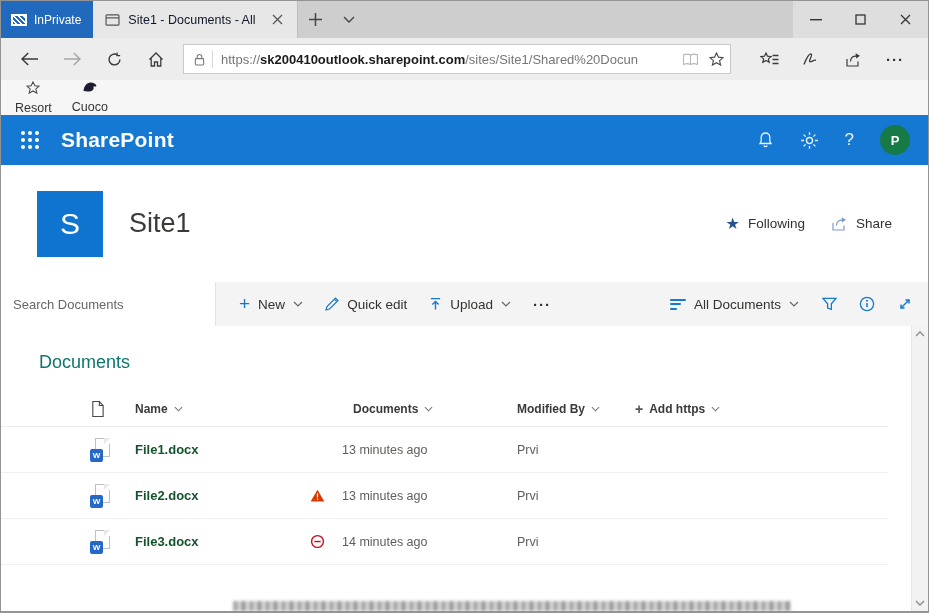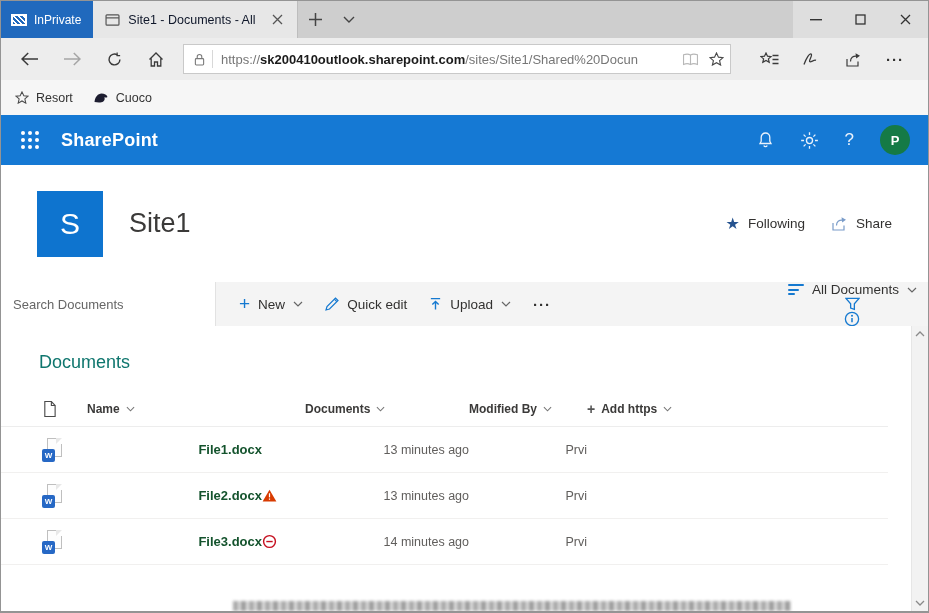--- a/index.html
+++ b/index.html
@@ -25,55 +25,55 @@
   .url-divider { width:1px; height:18px; background:#d8d8d8; margin:0 8px 0 7px; }
   .url-text { flex:1; font-size:13px; color:#767676; white-space:nowrap; overflow:hidden; display:flex; min-width:0; }
   .url-host { color:#1b1b1b; font-weight:700; }
   .url-tail { overflow:hidden; text-overflow:clip; white-space:nowrap; }
   .url-icons { display:flex; align-items:center; gap:10px; margin-left:6px; }
   .bar-icons { display:flex; align-items:center; gap:2px; margin-left:14px; }
   .bar-icons .nav-btn { width:40px; }
 
   
   .favbar { height:35px; background:#f6f6f6; display:flex; align-items:center; padding:0 14px; gap:20px; flex:none; }
-  .fav-item { display:flex; align-items:center; gap:7px; font-size:12.5px; color:#333; }
+  .fav-item { display:flex; align-items:center; gap:7px; font-size:12.5px; color:#333;flex-direction:column; }
 
   
   .suitebar { height:50px; background:#1579d4; display:flex; align-items:center; padding:0 18px 0 20px; flex:none; }
   .waffle { display:grid; grid-template-columns:repeat(3,4px); grid-template-rows:repeat(3,4px); gap:3px; margin-right:22px; }
   .waffle i { width:4px; height:4px; background:#fff; border-radius:50%; }
-  .suite-name { color:#fff; font-size:18px; font-weight:700; letter-spacing:.2px; }
+  .suite-name { color:#fff; font-size:21px; font-weight:700; letter-spacing:.2px; }
   .suite-right { margin-left:auto; display:flex; align-items:center; gap:26px; }
   .avatar { width:30px; height:30px; border-radius:50%; background:#157a46; color:#fff; font-size:13px; font-weight:700; display:flex; align-items:center; justify-content:center; }
 
   
   .site-header { height:117px; background:#fff; display:flex; align-items:center; padding:0 36px; flex:none; }
   .site-tile { width:66px; height:66px; background:#0e74cf; color:#fff; font-size:30px; display:flex; align-items:center; justify-content:center; }
   .site-name { font-size:27px; color:#3b3a39; margin-left:26px; }
   .site-actions { margin-left:auto; display:flex; align-items:center; gap:26px; }
   .action { display:flex; align-items:center; gap:8px; font-size:13.5px; color:#323130; }
   .follow-star { color:#26538f; font-size:16px; line-height:1; }
 
   
   .commandbar { height:44px; background:#f4f4f4; display:flex; align-items:stretch; flex:none; }
   .searchbox { width:215px; background:#fff; border:none; border-right:1px solid #e2e2e2; padding:0 12px; font-size:13px; color:#0c4a6e; font-family:"Liberation Sans",sans-serif; outline:none; }
   .searchbox::placeholder { color:#666; opacity:1; }
   .cmd { display:flex; align-items:center; gap:8px; padding:0 11px; font-size:13.5px; color:#323130; }
   .cmd .plus { color:#1579d0; font-size:19px; font-weight:400; line-height:1; margin-top:-2px; }
-  .cmd-right { margin-left:auto; display:flex; align-items:center;flex-direction:column; }
+  .cmd-right { margin-left:auto; display:flex; align-items:center; }
   .viewbars { display:flex; flex-direction:column; gap:2.5px; width:16px; }
   .viewbars i { height:2px; background:#1579d0; border-radius:1px; }
   .viewbars i:nth-child(1){width:16px}.viewbars i:nth-child(2){width:11px}.viewbars i:nth-child(3){width:7px}
   .icon-btn { width:38px; height:100%; display:flex; align-items:center; justify-content:center; }
   .ellipsis { font-size:15px; letter-spacing:1px; color:#323130; font-weight:700; }
 
   
   .content { flex:1; background:#fff; position:relative; overflow:hidden; }
   .lib-title { font-size:18px; color:#0f766e; margin:26px 0 18px 38px; }
-  .lib-grid { display:grid; grid-template-columns:45px 175px 32px 175px 118px 1fr; align-items:center; padding-left:41px; margin-right:40px;text-align:right; }
+  .lib-grid { display:grid; grid-template-columns:45px 175px 32px 175px 118px 1fr; align-items:center; padding-left:89px; margin-right:40px; }
   .lib-head { height:36px; font-size:12px; font-weight:700; color:#3b3a39; border-bottom:1px solid #ededed; }
   .col-label { display:flex; align-items:center; gap:6px; }
   .lib-row { height:46px; border-bottom:1px solid #f1f0ef; font-size:12.5px; color:#605e5c; }
   .file-name { font-size:13px; font-weight:700; color:#14532d; }
   .cell-center { display:flex; justify-content:flex-start; }
 
   
   .word-icon { position:relative; width:20px; height:24px; }
   .word-icon .page { position:absolute; right:0; top:0; width:15px; height:19px; background:#fdfdfd; border:1px solid #bfbfbf; }
   .word-icon .page::after { content:""; position:absolute; right:-1px; top:-1px; border:3px solid; border-color:#e8e8e8 #fff #fff #e8e8e8; }

